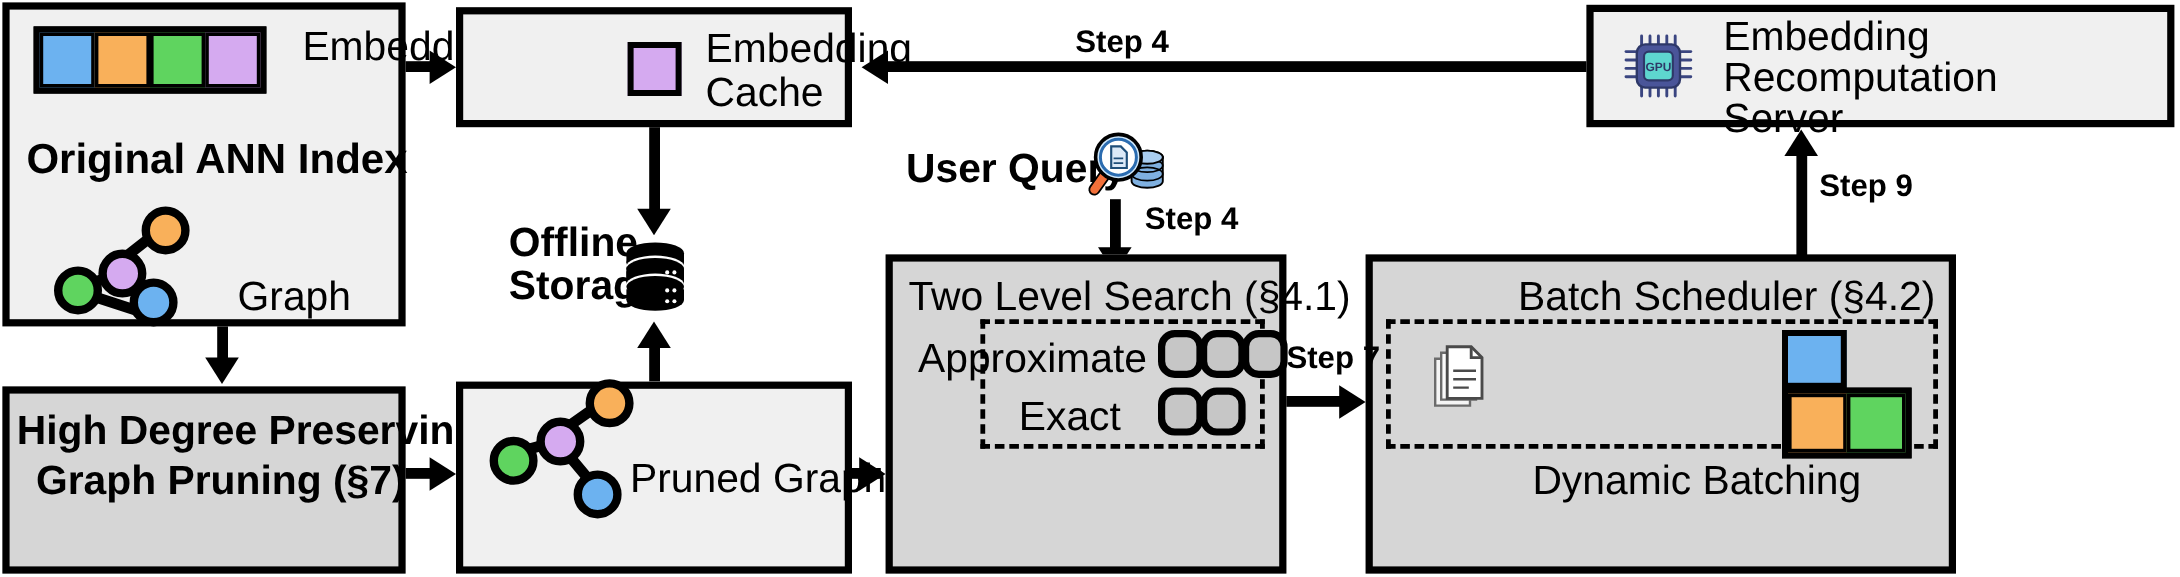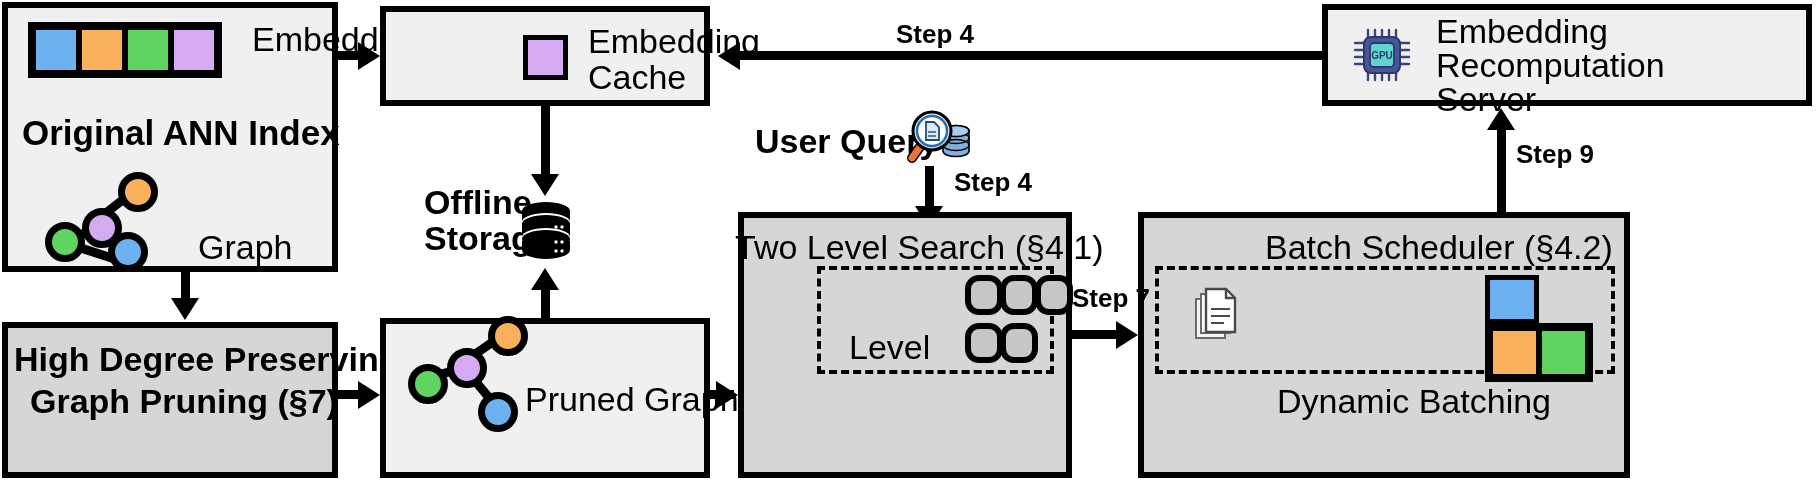--- a/index.html
+++ b/index.html
@@ -173,29 +173,30 @@
           <line x1="26" y1="32" x2="34" y2="32"></line>
       </g>
     </svg>
   </div>
 
   <div class="ln" style="left:925px;top:166px;width:9px;height:44px;"></div>
   <div class="ah ah-d" style="left:915px;top:206px;"></div>
   <div class="lbl t-step" style="left:954px;top:168px;">Step 4</div>
 
   <div class="box gray" style="left:738px;top:212px;width:334px;height:266px;"></div>
-  <div class="lbl t-reg" style="left:735px;top:228px;">Two Level Search (§4.1)</div>
+  <div class="lbl t-reg" style="left:757px;top:228px;">Two Level Search (§4.1)</div>
 
   <div class="dashbox" style="left:817px;top:266px;width:237px;height:108px;"></div>
 
+  <div class="lbl t-reg" style="left:765px;top:280px;">Approximate</div>
   <div class="qbox" style="left:965px;top:275px;width:38px;height:40px;"></div>
   <div class="qbox" style="left:1000px;top:275px;width:38px;height:40px;"></div>
   <div class="qbox" style="left:1035px;top:275px;width:38px;height:40px;"></div>
 
-  <div class="lbl t-reg" style="left:849px;top:328px;">Level</div>
+  <div class="lbl t-reg" style="left:849px;top:328px;">Exact</div>
   <div class="qbox" style="left:965px;top:323px;width:38px;height:40px;"></div>
   <div class="qbox" style="left:1000px;top:323px;width:38px;height:40px;"></div>
 
 
   <div class="box gray" style="left:1138px;top:212px;width:492px;height:266px;"></div>
   <div class="lbl t-reg" style="left:1265px;top:228px;">Batch Scheduler (§4.2)</div>
 
   <div class="dashbox" style="left:1155px;top:266px;width:460px;height:108px;"></div>
 
   <div style="position:absolute;left:1190px;top:285px;width:54px;height:64px;">

